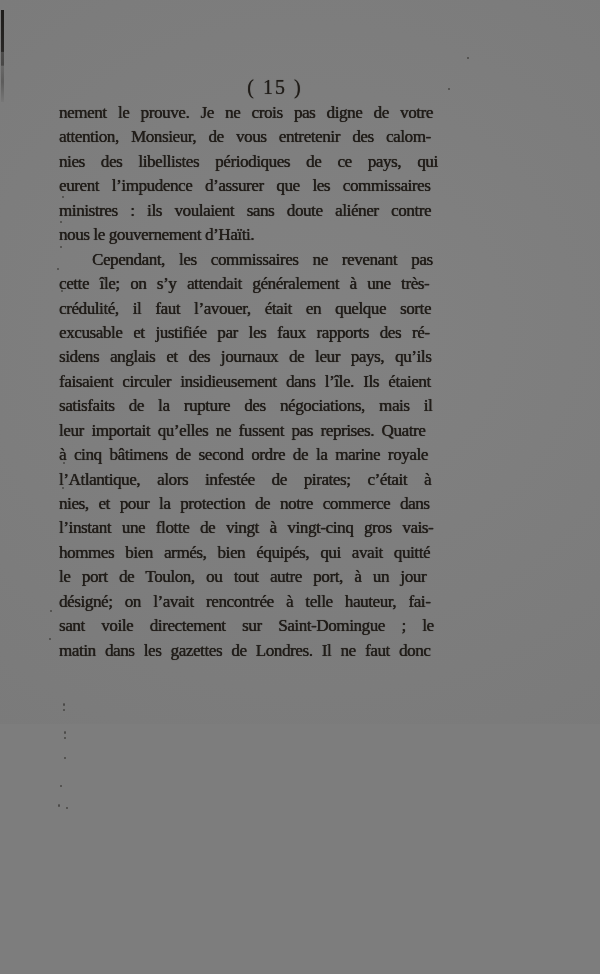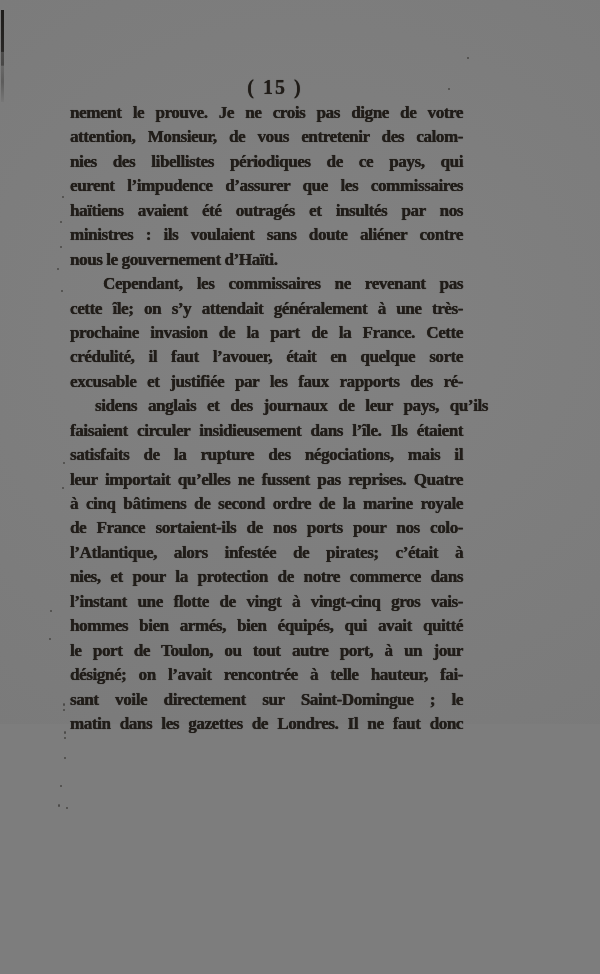--- a/index.html
+++ b/index.html
@@ -9,35 +9,35 @@
     background: #7d7d7d;
   }
   .page {
     position: relative;
     width: 600px; height: 724px;
     background:
       radial-gradient(ellipse 120% 90% at 52% 45%, rgba(255,255,255,0.035), rgba(0,0,0,0.045)),
       #7d7d7d;
     font-family: "Liberation Serif", "DejaVu Serif", serif;
     color: #211d19;
-    font-weight: 700;
+    font-weight: 400;
   }
   .page-number {
     position: absolute;
     top: 76px; left: 0; width: 600px;
     text-align: center;
     transform: translateX(-25px);
     font-size: 20px;
     letter-spacing: 2px;
     color: #201c18;
     text-shadow: 0 0 0.7px rgba(25,22,18,0.85);
   }
   .text-column {
     position: absolute;
-    left: 70px; top: 101px;
+    left: 59px; top: 101px;
     width: 393px;
   }
   .line {
     white-space: nowrap;
     line-height: 24.45px;
     height: 24.45px;
     font-size: 17px;
     letter-spacing: -0.4px;
     text-shadow: 0 0 0.7px rgba(28,24,20,0.9), 0.35px 0 0 rgba(28,24,20,0.55);
   }
@@ -67,36 +67,33 @@
   <div class="edge-line"></div>
 
   <div class="page-number">( 15 )</div>
 
   <div class="text-column">
       <div>
         <div class="line"><span class="ln" style="word-spacing: 7.3941px;">nement le prouve. Je ne crois pas digne de votre</span></div>
         <div class="line"><span class="ln" style="word-spacing: 8.44271px;">attention, Monsieur, de vous entretenir des calom-</span></div>
         <div class="line"><span class="ln" style="word-spacing: 12.1964px;">nies des libellistes périodiques de ce pays, qui</span></div>
         <div class="line"><span class="ln" style="word-spacing: 8.82188px;">eurent l’impudence d’assurer que les commissaires</span></div>
-        <div class="line"><span class="ln" style="word-spacing: 10.3482px;">haïtiens avaient été outragés et insultés par nos</span></div>
         <div class="line"><span class="ln" style="word-spacing: 8.66295px;">ministres : ils voulaient sans doute aliéner contre</span></div>
         <div class="line nojust"><span class="ln">nous le gouvernement d’Haïti.</span></div>
       </div>
       <div>
         <div class="line indent"><span class="ln" style="word-spacing: 10.2094px;">Cependant, les commissaires ne revenant pas</span></div>
         <div class="line"><span class="ln" style="word-spacing: 6.64062px;">cette île; on s’y attendait généralement à une très-</span></div>
-        <div class="line"><span class="ln" style="word-spacing: 7.52344px;">prochaine invasion de la part de la France. Cette</span></div>
         <div class="line"><span class="ln" style="word-spacing: 10.1094px;">crédulité, il faut l’avouer, était en quelque sorte</span></div>
         <div class="line"><span class="ln" style="word-spacing: 6.9082px;">excusable et justifiée par les faux rapports des ré-</span></div>
-        <div class="line"><span class="ln" style="word-spacing: 7.01953px; margin-left: 25px;">sidens anglais et des journaux de leur pays, qu’ils</span></div>
+        <div class="line"><span class="ln" style="word-spacing: 7.01953px;">sidens anglais et des journaux de leur pays, qu’ils</span></div>
         <div class="line"><span class="ln" style="word-spacing: 5.41927px;">faisaient circuler insidieusement dans l’île. Ils étaient</span></div>
         <div class="line"><span class="ln" style="word-spacing: 10.3371px;">satisfaits de la rupture des négociations, mais il</span></div>
         <div class="line"><span class="ln" style="word-spacing: 3.69866px;">leur importait qu’elles ne fussent pas reprises. Quatre</span></div>
         <div class="line"><span class="ln" style="word-spacing: 3.97743px;">à cinq bâtimens de second ordre de la marine royale</span></div>
-        <div class="line"><span class="ln" style="word-spacing: 6.5px;">de France sortaient-ils de nos ports pour nos colo-</span></div>
         <div class="line"><span class="ln" style="word-spacing: 13.0443px;">l’Atlantique, alors infestée de pirates; c’était à</span></div>
         <div class="line"><span class="ln" style="word-spacing: 5.92188px;">nies, et pour la protection de notre commerce dans</span></div>
         <div class="line"><span class="ln" style="word-spacing: 6.83203px;">l’instant une flotte de vingt à vingt-cinq gros vais-</span></div>
         <div class="line"><span class="ln" style="word-spacing: 7.19643px;">hommes bien armés, bien équipés, qui avait quitté</span></div>
         <div class="line"><span class="ln" style="word-spacing: 7.52969px;">le port de Toulon, ou tout autre port, à un jour</span></div>
         <div class="line"><span class="ln" style="word-spacing: 8.39062px;">désigné; on l’avait rencontrée à telle hauteur, fai-</span></div>
         <div class="line"><span class="ln" style="word-spacing: 12.638px;">sant voile directement sur Saint-Domingue ; le</span></div>
         <div class="line"><span class="ln" style="word-spacing: 5.35417px;">matin dans les gazettes de Londres. Il ne faut donc</span></div>
       </div>
     </div>

